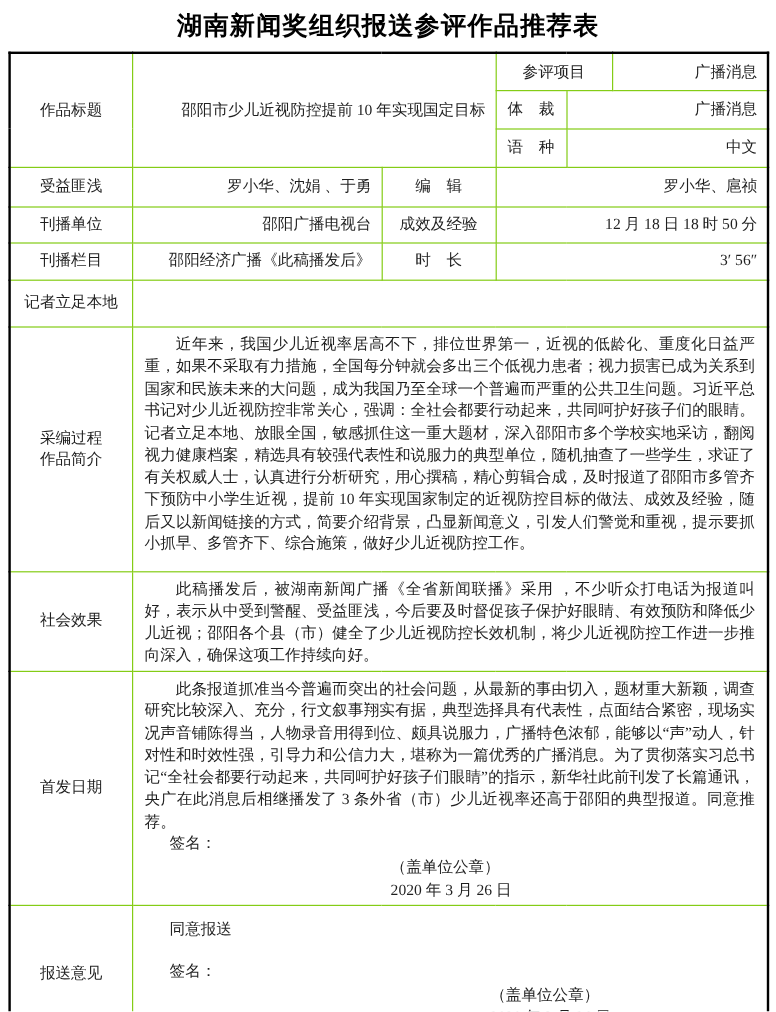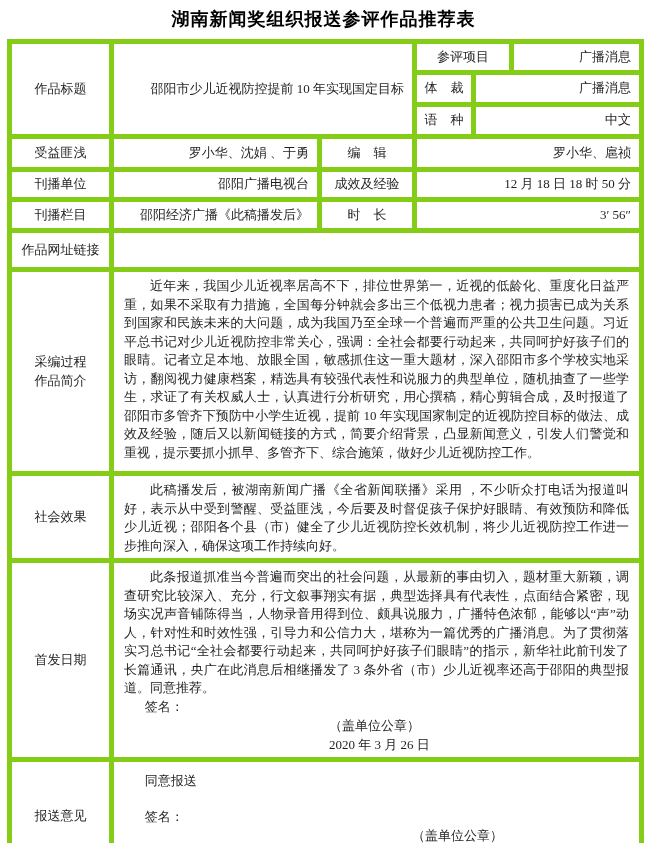--- a/index.html
+++ b/index.html
@@ -4,28 +4,28 @@
 <style>
   html,body{margin:0;padding:0;background:#ffffff;}
   .page{
     width:647px;height:843px;background:#ffffff;position:relative;
     font-family:"Liberation Serif","DejaVu Serif",serif;color:#1f1f1f;
     box-sizing:border-box;overflow:hidden;
   }
   .doc-title{
     margin:0;padding:7px 0 8px;text-align:center;
     font-family:"Liberation Sans","DejaVu Sans",sans-serif;
-    font-weight:700;font-size:18px;letter-spacing:1px;color:#000;
+    font-weight:700;font-size:21px;letter-spacing:1px;color:#000;
   }
   table.form{
     border-collapse:collapse;table-layout:fixed;
     width:632px;margin-left:7px;border:2px solid #000;
   }
   td{
-    border:5px solid #84cc16;font-size:13px;line-height:18.5px;
+    border:1px solid #84cc16;font-size:13px;line-height:18.5px;
     overflow:hidden;box-sizing:border-box;
   }
   td.lab{text-align:center;vertical-align:middle;padding:2px 3px;}
   td.val{text-align:right;vertical-align:middle;padding:2px 8px;}
   td.txt{vertical-align:top;padding:5px 10px 3px 10px;}
   .prewrap{white-space:pre-line;}
   .para{text-indent:2em;text-align:justify;}
   .sig{padding-left:1.6em;}
   .sig-gap{padding-left:1.6em;margin-top:17px;}
   .opinion{padding-left:1.6em;margin-top:5px;}
@@ -81,21 +81,21 @@
     </tr>
 
     <tr style="height:31px">
       <td class="lab">刊播栏目</td>
       <td class="val">邵阳经济广播《此稿播发后》</td>
       <td class="lab">时　长</td>
       <td class="val" colspan="3">3′ 56″</td>
     </tr>
 
     <tr style="height:39px">
-      <td class="lab">作品网址链接</td>
+      <td class="lab">记者立足本地</td>
       <td class="val" colspan="5"></td>
     </tr>
 
     <tr style="height:204px">
       <td class="lab prewrap">采编过程
 作品简介</td>
       <td class="txt" colspan="5">
         <div class="para">近年来，我国少儿近视率居高不下，排位世界第一，近视的低龄化、重度化日益严重，如果不采取有力措施，全国每分钟就会多出三个低视力患者；视力损害已成为关系到国家和民族未来的大问题，成为我国乃至全球一个普遍而严重的公共卫生问题。习近平总书记对少儿近视防控非常关心，强调：全社会都要行动起来，共同呵护好孩子们的眼睛。记者立足本地、放眼全国，敏感抓住这一重大题材，深入邵阳市多个学校实地采访，翻阅视力健康档案，精选具有较强代表性和说服力的典型单位，随机抽查了一些学生，求证了有关权威人士，认真进行分析研究，用心撰稿，精心剪辑合成，及时报道了邵阳市多管齐下预防中小学生近视，提前 10 年实现国家制定的近视防控目标的做法、成效及经验，随后又以新闻链接的方式，简要介绍背景，凸显新闻意义，引发人们警觉和重视，提示要抓小抓早、多管齐下、综合施策，做好少儿近视防控工作。</div>
       </td>
     </tr>

